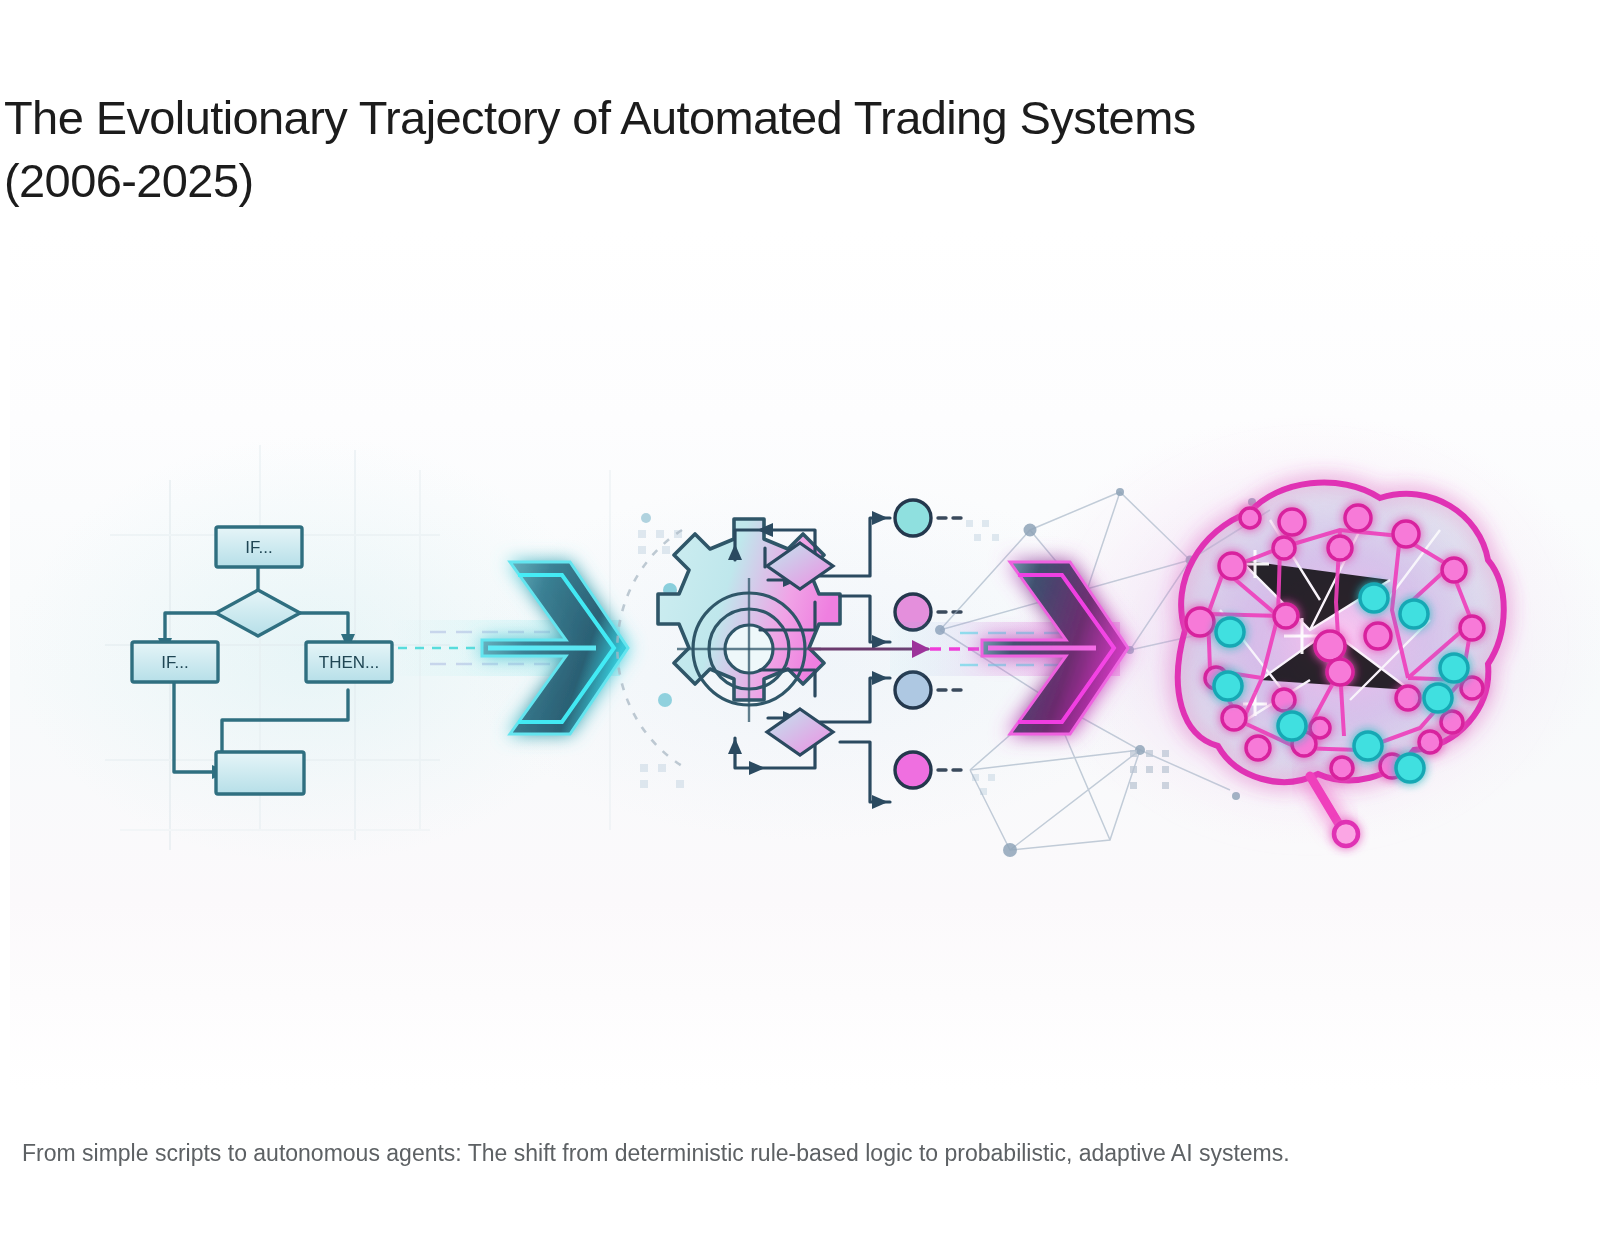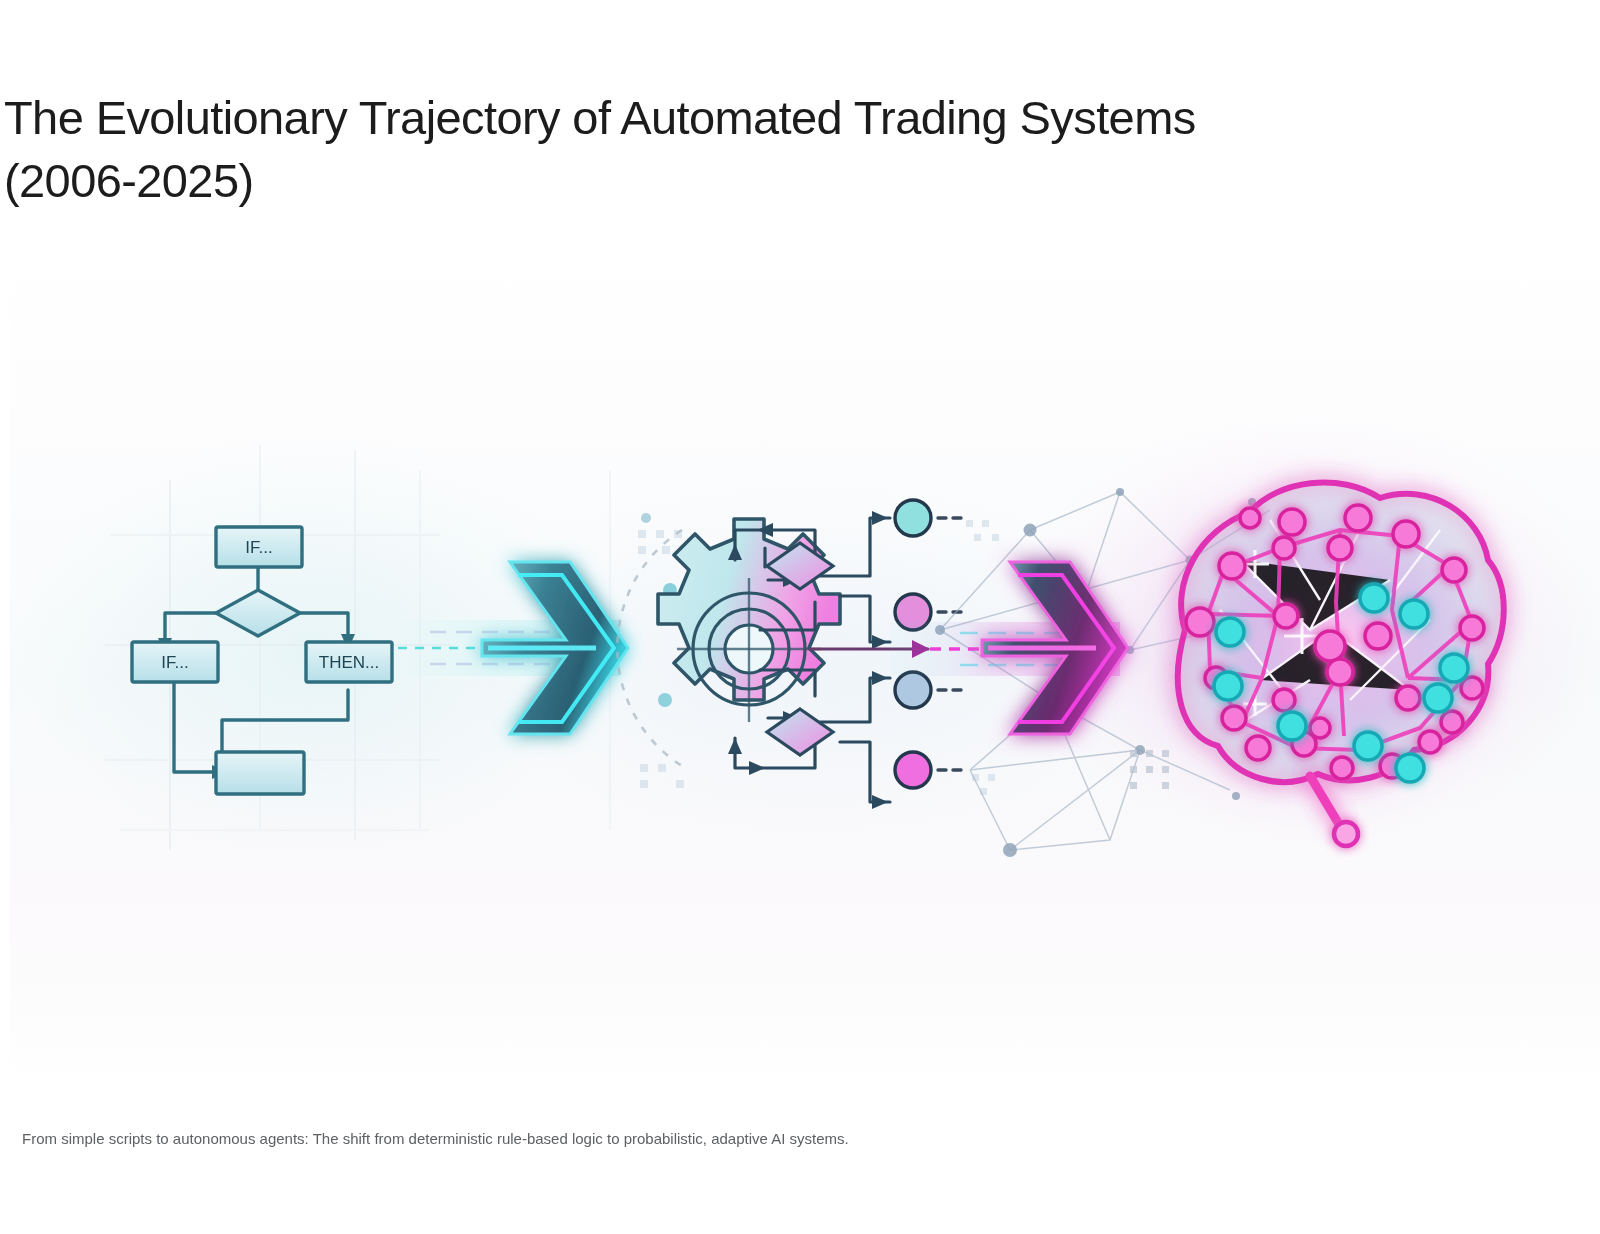--- a/index.html
+++ b/index.html
@@ -53,21 +53,21 @@
   }
   .stage-label.s0{left:60px;width:390px;}
   .stage-label.s1{left:620px;width:320px;}
   .stage-label.s2{left:1120px;width:360px;}
 
   
   .footer{
     position:absolute;
     left:22px;top:1112px;
     width:1500px;
-    font-size:15px;
+    font-size:23px;
     line-height:1.62;
     color:#5d6164;
   }
 </style>
 </head>
 <body>
 
 <div class="page">
 
   <h1 class="title">

